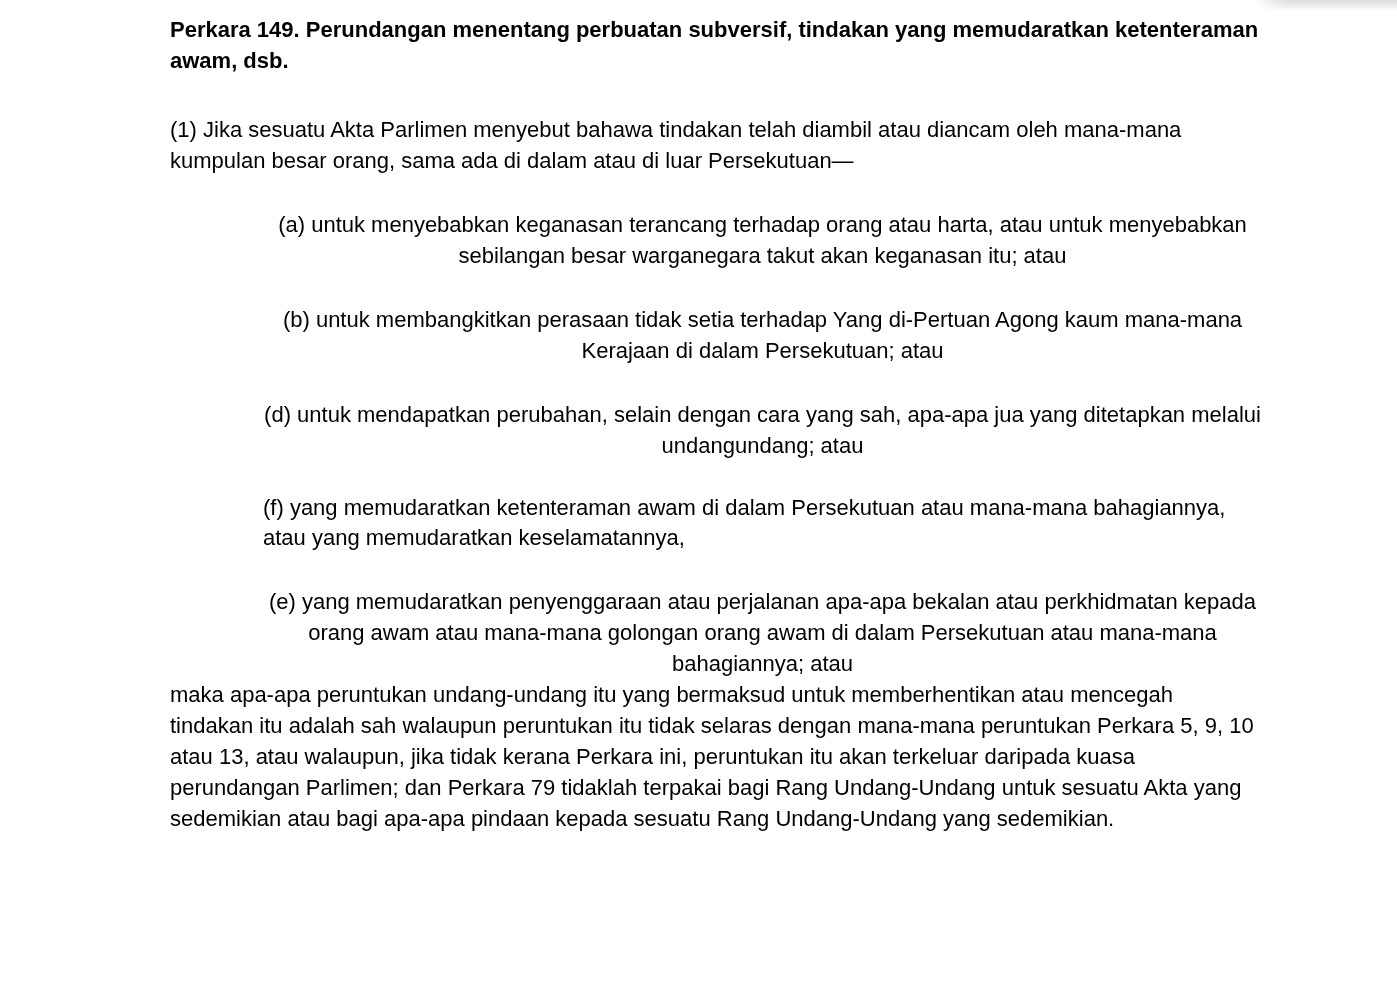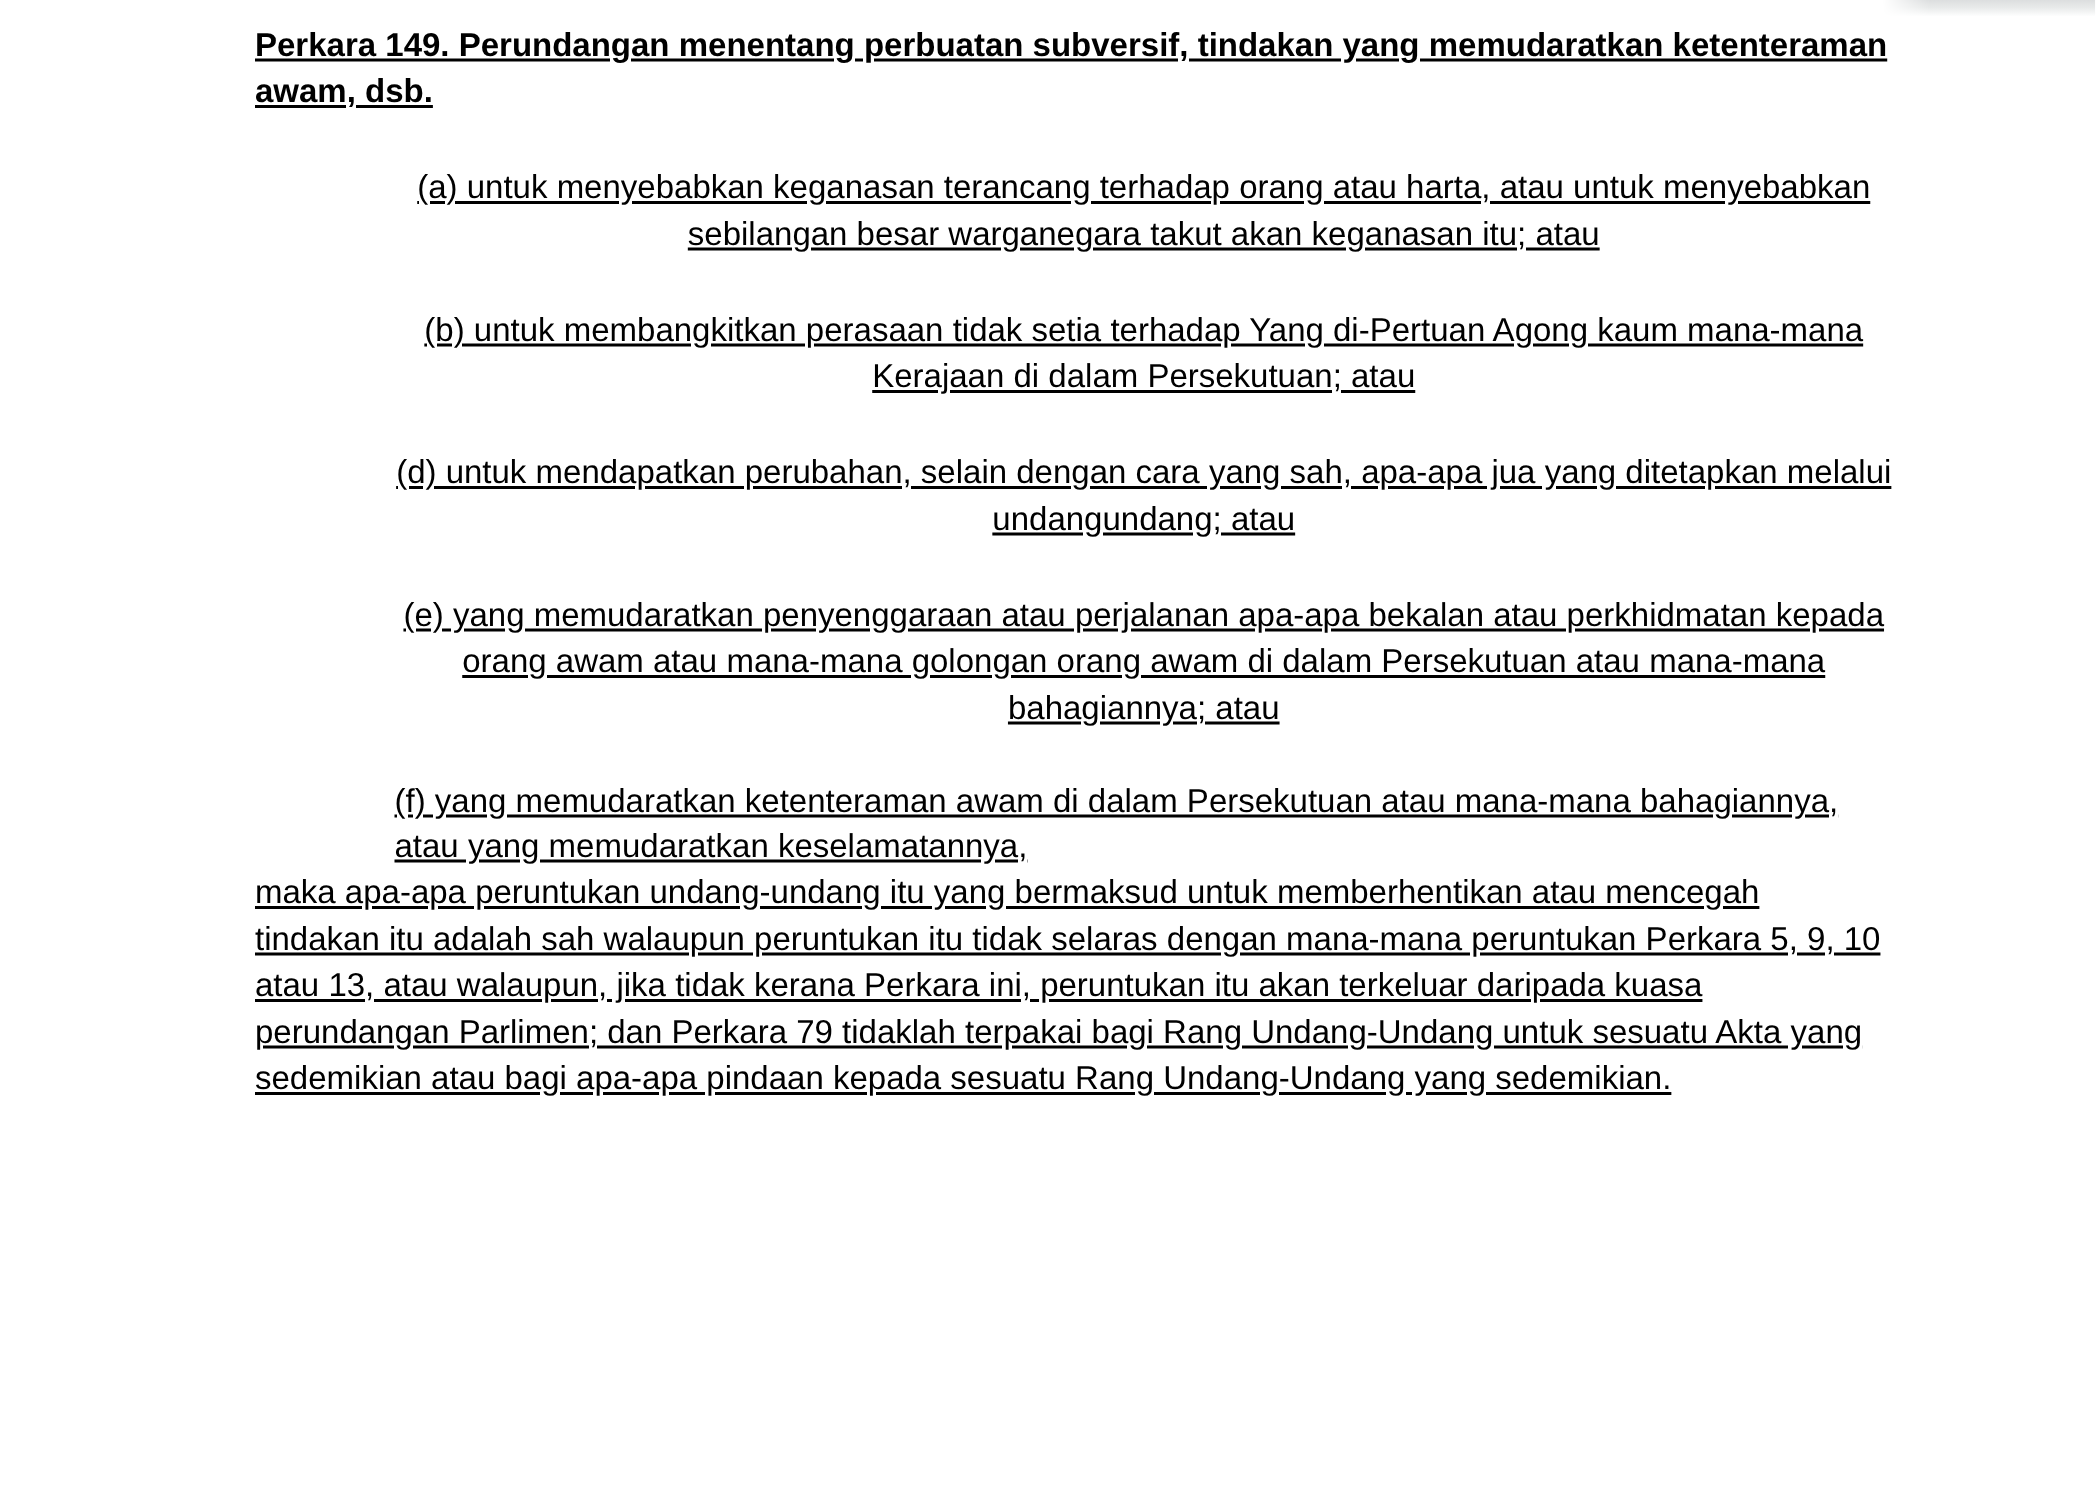--- a/index.html
+++ b/index.html
@@ -28,21 +28,20 @@
     -webkit-mask-image: linear-gradient(to right, rgba(0,0,0,0) 0%, rgba(0,0,0,1) 22%, rgba(0,0,0,1) 100%);
     mask-image: linear-gradient(to right, rgba(0,0,0,0) 0%, rgba(0,0,0,1) 22%, rgba(0,0,0,1) 100%);
     pointer-events: none;
   }
 
   .page {
     position: absolute;
     left: 170px;
     top: 14px;
     width: 1092px;
-    text-decoration: underline;
   }
 
   .article-title {
     font-size: 22px;
     font-weight: bold;
     line-height: 31px;
     margin: 0;
     letter-spacing: 0px;
   }
 
@@ -80,27 +79,28 @@
 </style>
 </head>
 <body>
 
 <div class="top-right-band"></div>
 
 <div class="page">
 
   <h1 class="article-title">Perkara 149. Perundangan menentang perbuatan subversif, tindakan yang memudaratkan ketenteraman awam, dsb.</h1>
 
+  <p class="para para-intro">(1) Jika sesuatu Akta Parlimen menyebut bahawa tindakan telah diambil atau diancam oleh mana-mana kumpulan besar orang, sama ada di dalam atau di luar Persekutuan—</p>
 
   <p class="clause clause-spaced">(a) untuk menyebabkan keganasan terancang terhadap orang atau harta, atau untuk menyebabkan sebilangan besar warganegara takut akan keganasan itu; atau</p>
 
   <p class="clause clause-spaced">(b) untuk membangkitkan perasaan tidak setia terhadap Yang di-Pertuan Agong kaum mana-mana Kerajaan di dalam Persekutuan; atau</p>
 
 
   <p class="clause clause-spaced">(d) untuk mendapatkan perubahan, selain dengan cara yang sah, apa-apa jua yang ditetapkan melalui undangundang; atau</p>
 
+  <p class="clause clause-tight">(f) yang memudaratkan ketenteraman awam di dalam Persekutuan atau mana-mana bahagiannya, atau yang memudaratkan keselamatannya,</p>
+
   <p class="clause clause-spaced">(e) yang memudaratkan penyenggaraan atau perjalanan apa-apa bekalan atau perkhidmatan kepada orang awam atau mana-mana golongan orang awam di dalam Persekutuan atau mana-mana bahagiannya; atau</p>
-
-  <p class="clause clause-tight">(f) yang memudaratkan ketenteraman awam di dalam Persekutuan atau mana-mana bahagiannya, atau yang memudaratkan keselamatannya,</p>
 
   <p class="para para-closing">maka apa-apa peruntukan undang-undang itu yang bermaksud untuk memberhentikan atau mencegah tindakan itu adalah sah walaupun peruntukan itu tidak selaras dengan mana-mana peruntukan Perkara 5, 9, 10 atau 13, atau walaupun, jika tidak kerana Perkara ini, peruntukan itu akan terkeluar daripada kuasa perundangan Parlimen; dan Perkara 79 tidaklah terpakai bagi Rang Undang-Undang untuk sesuatu Akta yang sedemikian atau bagi apa-apa pindaan kepada sesuatu Rang Undang-Undang yang sedemikian.</p>
 
 </div>
 
 </body></html>

